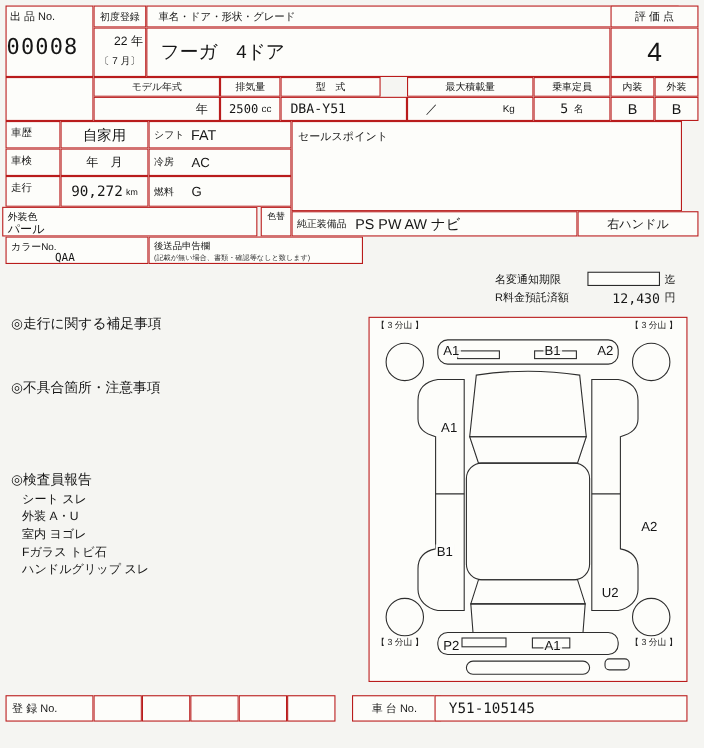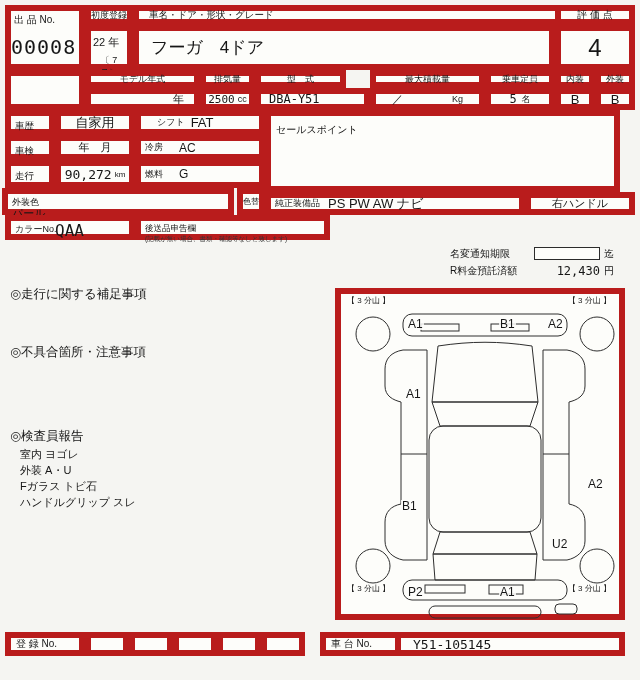--- a/index.html
+++ b/index.html
@@ -1,18 +1,18 @@
 <!DOCTYPE html>
 <html><head>
 <meta charset="utf-8">
 <style>
   *{margin:0;padding:0;box-sizing:border-box}
   html,body{width:640px;height:680px}
   body{position:relative;background:#f5f5f2;font-family:"Liberation Sans","DejaVu Sans",sans-serif;color:#161616;overflow:hidden}
-  .c{position:absolute;border:6px solid #b91c1c;background:#fdfdfa}
+  .c{position:absolute;border:1px solid #b91c1c;background:#fdfdfa}
   .t{position:absolute}
   .cen{display:flex;align-items:center;justify-content:center}
   .row{display:flex;align-items:center}
   .sm{font-size:9px}
   .lbl{font-size:10px}
   .mono{font-family:"DejaVu Sans Mono","Liberation Mono",monospace}
   .padlbl{padding:4px 4px;font-size:9.5px}
   .mark{position:absolute;font-size:12px;line-height:1;background:rgba(253,253,250,.85);padding:0 1px}
   .tire{position:absolute;font-size:8px;line-height:1;color:#222;white-space:nowrap}
   .sec{font-size:12.5px}
@@ -22,21 +22,21 @@
 </head>
 <body>
 
 <div class="c" style="left:5px;top:5px;width:80px;height:65px">
   <span class="lbl" style="position:absolute;top:2px;left:3px">出 品 No.</span>
   <div class="mono" style="margin-top:24px;font-size:20px;letter-spacing:1px">00008</div>
 </div>
 
 <div class="c cen" style="left:85px;top:5px;width:48px;height:20px;font-size:9px">初度登録</div>
 <div class="c" style="left:85px;top:25px;width:48px;height:45px;padding:4px 2px">
-  <div style="font-size:11px;text-align:left">22 年</div>
+  <div style="font-size:11px;text-align:right">22 年</div>
   <div style="font-size:9px;text-align:center;margin-top:4px">〔 7 月〕</div>
 </div>
 
 <div class="c row" style="left:133px;top:5px;width:484px;height:20px;padding-left:10px;font-size:9.5px">車名・ドア・形状・グレード</div>
 <div class="c row" style="left:133px;top:25px;width:422px;height:45px;padding-left:12px;font-size:17px">フーガ　4ドア</div>
 
 <div class="c cen lbl" style="left:555px;top:5px;width:80px;height:20px">評 価 点</div>
 <div class="c cen" style="left:555px;top:25px;width:80px;height:45px;font-size:24px">4</div>
 
 <div class="c" style="left:5px;top:70px;width:80px;height:40px"></div>
@@ -65,21 +65,21 @@
   <span class="sm">名</span>
 </div>
 
 <div class="c cen sm" style="left:555px;top:70px;width:40px;height:18px">内装</div>
 <div class="c cen sm" style="left:595px;top:70px;width:40px;height:18px">外装</div>
 <div class="c cen" style="left:555px;top:88px;width:40px;height:22px;font-size:13px">B</div>
 <div class="c cen" style="left:595px;top:88px;width:40px;height:22px;font-size:13px">B</div>
 
 <div class="c padlbl" style="left:5px;top:110px;width:50px;height:25px">車歴</div>
 <div class="c cen" style="left:55px;top:110px;width:80px;height:25px;font-size:13px">自家用</div>
-<div class="c row" style="left:135px;top:110px;width:130px;height:25px;gap:6px;padding-left:16px">
+<div class="c row" style="left:135px;top:110px;width:130px;height:25px;gap:6px;padding-left:4px">
   <span class="sm">シフト</span>
   <span style="font-size:13px">FAT</span>
 </div>
 
 <div class="c padlbl" style="left:5px;top:135px;width:50px;height:25px">車検</div>
 <div class="c cen" style="left:55px;top:135px;width:80px;height:25px;font-size:11px">年　月</div>
 <div class="c row" style="left:135px;top:135px;width:130px;height:25px;gap:16px;padding-left:4px">
   <span class="sm">冷房</span>
   <span style="font-size:12px">AC</span>
 </div>
@@ -95,21 +95,21 @@
 </div>
 
 <div class="c" style="left:2px;top:188px;width:232px;height:27px">
   <span class="sm" style="position:absolute;top:2px;left:4px">外装色</span>
   <div style="margin-top:12px;padding-left:4px;font-size:11px">パール</div>
 </div>
 <div class="c" style="left:237px;top:188px;width:28px;height:27px;text-align:center;padding-top:2px;font-size:8px">色替</div>
 
 <div class="c" style="left:5px;top:215px;width:130px;height:25px">
   <span class="sm" style="position:absolute;top:2px;left:4px">カラーNo.</span>
-  <div class="mono" style="margin-top:0;padding-left:44px;font-size:16px">QAA</div>
+  <div class="mono" style="margin-top:13px;padding-left:44px;font-size:10px">QAA</div>
 </div>
 <div class="c" style="left:135px;top:215px;width:195px;height:25px;padding:2px 4px">
   <div style="font-size:8.5px">後送品申告欄</div>
   <div style="font-size:6.5px;color:#333">(記載が無い場合、書類・確認等なしと致します)</div>
 </div>
 
 <div class="c" style="left:265px;top:110px;width:355px;height:82px;padding:3px 5px">
   <span class="lbl">セールスポイント</span>
 </div>
 <div class="c row" style="left:265px;top:192px;width:260px;height:23px;gap:8px;padding-left:4px">
@@ -126,22 +126,23 @@
 <div class="t row" style="left:450px;top:263px;width:164px;height:16px">
   <span style="font-size:10px">R料金預託済額</span>
   <span class="mono" style="margin-left:auto;font-size:12px">12,430</span>
   <span style="font-size:10px;margin-left:4px">円</span>
 </div>
 
 <div class="t sec" style="left:10px;top:286px">◎走行に関する補足事項</div>
 <div class="t sec" style="left:10px;top:344px">◎不具合箇所・注意事項</div>
 <div class="t sec" style="left:10px;top:428px">◎検査員報告</div>
 <div class="t" style="left:20px;top:446px">
+  <div class="note-line">シート スレ</div>
+  <div class="note-line">外装 A・U</div>
   <div class="note-line">室内 ヨゴレ</div>
-  <div class="note-line">外装 A・U</div>
   <div class="note-line">Fガラス トビ石</div>
   <div class="note-line">ハンドルグリップ スレ</div>
 </div>
 
 <div class="c" style="left:335px;top:288px;width:290px;height:332px">
   <svg width="288" height="330" viewBox="0 0 288 330">
     <g fill="none" stroke="#2e2e2e" stroke-width="1">
       <circle cx="32" cy="40" r="17"></circle>
       <circle cx="256" cy="40" r="17"></circle>
       <circle cx="32" cy="272" r="17"></circle>
@@ -180,14 +181,14 @@
   <span class="mark" style="left:66px;top:292px">P2</span>
   <span class="mark" style="left:158px;top:292px">A1</span>
 </div>
 
 <div class="c row" style="left:5px;top:632px;width:80px;height:24px;padding-left:5px;font-size:10px">登 録 No.</div>
 <div class="c" style="left:85px;top:632px;width:44px;height:24px"></div>
 <div class="c" style="left:129px;top:632px;width:44px;height:24px"></div>
 <div class="c" style="left:173px;top:632px;width:44px;height:24px"></div>
 <div class="c" style="left:217px;top:632px;width:44px;height:24px"></div>
 <div class="c" style="left:261px;top:632px;width:44px;height:24px"></div>
-<div class="c row" style="left:320px;top:632px;width:81px;height:24px;padding-left:5px;font-size:10px">車 台 No.</div>
+<div class="c row" style="left:320px;top:632px;width:81px;height:24px;padding-left:17px;font-size:10px">車 台 No.</div>
 <div class="c row mono" style="left:395px;top:632px;width:230px;height:24px;padding-left:12px;font-size:13px">Y51-105145</div>
 
 </body></html>

